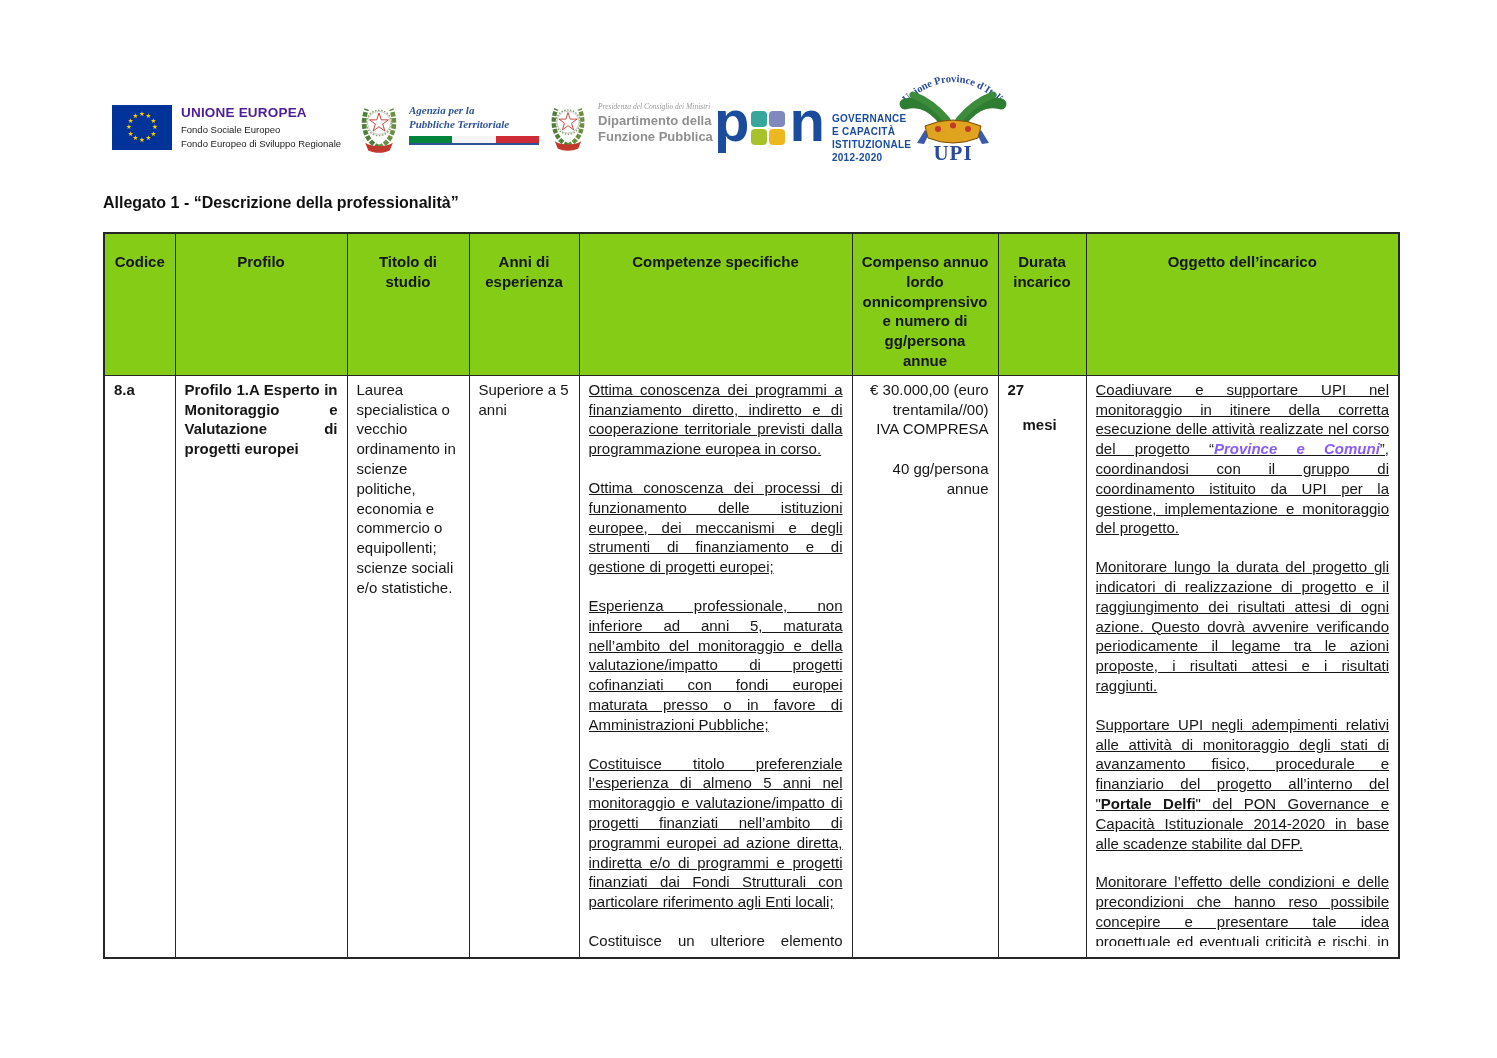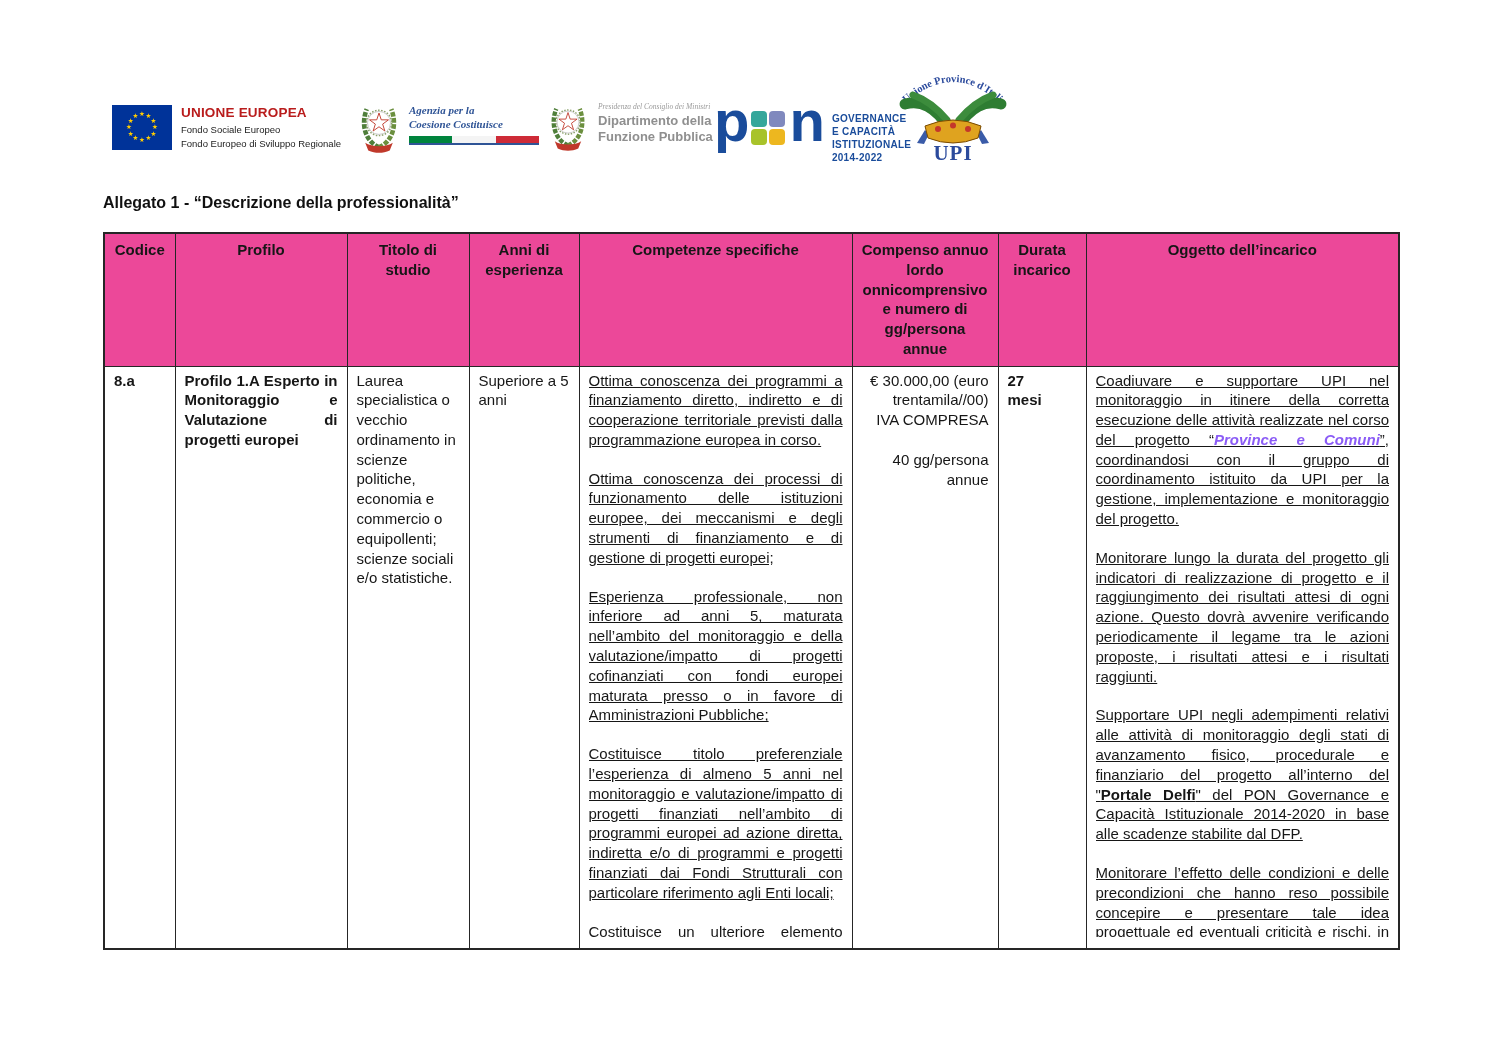--- a/index.html
+++ b/index.html
@@ -5,21 +5,21 @@
   html,body{margin:0;padding:0;}
   body{
     width:1497px;height:1058px;background:#ffffff;position:relative;
     font-family:"Liberation Sans",sans-serif;color:#1a1a1a;overflow:hidden;
   }
   .page{position:absolute;inset:0;background:#fff;}
 
   
   .logo{position:absolute;display:flex;}
   .logo-eu{left:112px;top:105px;gap:9px;align-items:center;}
-  .eu-text .eu-title{font-size:13.5px;font-weight:bold;color:#b91c1c;margin-bottom:3px;letter-spacing:.2px;}
+  .eu-text .eu-title{font-size:13.5px;font-weight:bold;color:#4c1d95;margin-bottom:3px;letter-spacing:.2px;}
   .eu-text .eu-sub{font-size:9.5px;color:#222;line-height:1.45;}
   .logo-agenzia{left:356px;top:94px;gap:7px;}
   .script-line{font-family:Liberation Serif, serif;font-style:italic;font-weight:bold;
     color:#2F5496;font-size:11px;line-height:1.3;}
   .agenzia-text{padding-top:9px;}
   .tricolor{height:7px;width:130px;margin-top:4px;
     background:linear-gradient(90deg,#00843D 0 33.3%,#f4f4f4 33.3% 66.6%,#CE2B37 66.6% 100%);
     border-bottom:2px solid #2F5496;}
   .logo-dfp{left:546px;top:95px;gap:8px;}
   .dfp-text{padding-top:7px;}
@@ -36,21 +36,21 @@
 
   
   .doc-title{position:absolute;left:103px;top:194px;margin:0;font-size:16px;font-weight:bold;color:#111;}
 
   
   .main-table{position:absolute;left:103px;top:232px;width:1295px;
     border-collapse:collapse;table-layout:fixed;font-size:15px;line-height:1.32;color:#161616;
     border:2px solid #262626;}
   .main-table th,.main-table td{border:1px solid #262626;vertical-align:top;padding:4px 9px;overflow:hidden;}
   .main-table thead tr{height:133px;}
-  .main-table th{background:#ec4899;font-weight:bold;text-align:center;padding-top:6px;}
+  .main-table th{background:#84cc16;font-weight:bold;text-align:center;padding-top:18px;}
   .main-table tbody tr{height:583px;}
   .cell-clip{height:566px;overflow:hidden;}
   .main-table p{margin:0 0 19px 0;}
   .main-table p:last-child{margin-bottom:0;}
   .just{text-align:justify;text-decoration:underline;}
   td.codice{font-weight:bold;}
   td.profilo{font-weight:bold;text-align:justify;}
   td.compenso{text-align:right;}
   td.compenso p{margin:0;}
   td.compenso p.gap{margin-top:20px;}
@@ -92,21 +92,21 @@
     <svg width="46" height="64" viewBox="0 0 60 72">
       <path d="M30,64 C12,56 6,34 14,14" stroke="#4F7F3A" stroke-width="6" fill="none" stroke-dasharray="6 2"></path>
       <path d="M30,64 C48,56 54,34 46,14" stroke="#6B8F3E" stroke-width="6" fill="none" stroke-dasharray="6 2"></path>
       <circle cx="30" cy="32" r="16.5" fill="none" stroke="#8aa06a" stroke-width="2" stroke-dasharray="2 2"></circle>
       <circle cx="30" cy="32" r="15" fill="#ffffff" stroke="#bbbbbb"></circle>
       <polygon points="30,19 32.94,27.95 42.36,27.98 34.76,33.55 37.64,42.52 30,37 22.36,42.52 25.24,33.55 17.64,27.98 27.06,27.95" fill="#ffffff" stroke="#C0392B" stroke-width="1.2"></polygon>
       <path d="M12,58 C20,64 40,64 48,58 L44,68 C35,72 25,72 16,68 Z" fill="#C0392B"></path>
     </svg>
     <div class="agenzia-text">
       <div class="script-line">Agenzia per la</div>
-      <div class="script-line">Coesione Costituisce</div>
+      <div class="script-line">Pubbliche Territoriale</div>
       <div class="tricolor"></div>
     </div>
   </div>
 
   <div class="logo logo-dfp">
     <svg width="44" height="60" viewBox="0 0 60 72">
       <path d="M30,64 C12,56 6,34 14,14" stroke="#4F7F3A" stroke-width="6" fill="none" stroke-dasharray="6 2"></path>
       <path d="M30,64 C48,56 54,34 46,14" stroke="#6B8F3E" stroke-width="6" fill="none" stroke-dasharray="6 2"></path>
       <circle cx="30" cy="32" r="16.5" fill="none" stroke="#8aa06a" stroke-width="2" stroke-dasharray="2 2"></circle>
       <circle cx="30" cy="32" r="15" fill="#ffffff" stroke="#bbbbbb"></circle>
@@ -126,21 +126,21 @@
       <i class="sq-teal"></i>
         <i class="sq-slate"></i>
         <i class="sq-green"></i>
         <i class="sq-gold"></i>
     </span>
     <span class="pon-letter">n</span>
     <div class="pon-text">
       <div>GOVERNANCE</div>
       <div>E CAPACITÀ</div>
       <div>ISTITUZIONALE</div>
-      <div>2014-2022</div>
+      <div>2012-2020</div>
     </div>
   </div>
 
   <div class="logo logo-upi">
     <svg width="124" height="110" viewBox="0 0 124 110">
       <defs>
           <path id="upiArc" d="M 12 52 Q 62 4 112 52" fill="none"></path>
         </defs>
       <text font-family="Liberation Serif,serif" font-size="10.5" font-weight="bold" fill="#2B4A9C">
         <textPath href="#upiArc" startOffset="4">Unione Province d'Italia</textPath>
@@ -207,21 +207,21 @@
             <p>Costituisce un ulteriore elemento preferenziale l’aver ricoperto incarichi</p>
           </div>
         </td>
         <td class="compenso">
           <p>€ 30.000,00 (euro trentamila//00)</p>
           <p>IVA COMPRESA</p>
           <p class="gap">40 gg/persona annue</p>
         </td>
         <td class="durata">
           <p style="margin:0">27</p>
-          <p style="margin:0">mesi</p>
+          <p style="margin:15px">mesi</p>
         </td>
         <td class="just">
           <div class="cell-clip">
             <p><span>Coadiuvare e supportare UPI nel monitoraggio in itinere della corretta esecuzione delle attività realizzate nel corso del progetto “</span><span class="project">Province e Comuni</span><span>”, coordinandosi con il gruppo di coordinamento istituito da UPI per la gestione, implementazione e monitoraggio del progetto.</span></p>
             <p>Monitorare lungo la durata del progetto gli indicatori di realizzazione di progetto e il raggiungimento dei risultati attesi di ogni azione. Questo dovrà avvenire verificando periodicamente il legame tra le azioni proposte, i risultati attesi e i risultati raggiunti.</p>
             <p><span>Supportare UPI negli adempimenti relativi alle attività di monitoraggio degli stati di avanzamento fisico, procedurale e finanziario del progetto all’interno del "</span><span class="portal">Portale Delfi</span><span>" del PON Governance e Capacità Istituzionale 2014-2020 in base alle scadenze stabilite dal DFP.</span></p>
             <p>Monitorare l’effetto delle condizioni e delle precondizioni che hanno reso possibile concepire e presentare tale idea progettuale ed eventuali criticità e rischi, in modo da proporre prontamente, se</p>
           </div>
         </td>
       </tr>

